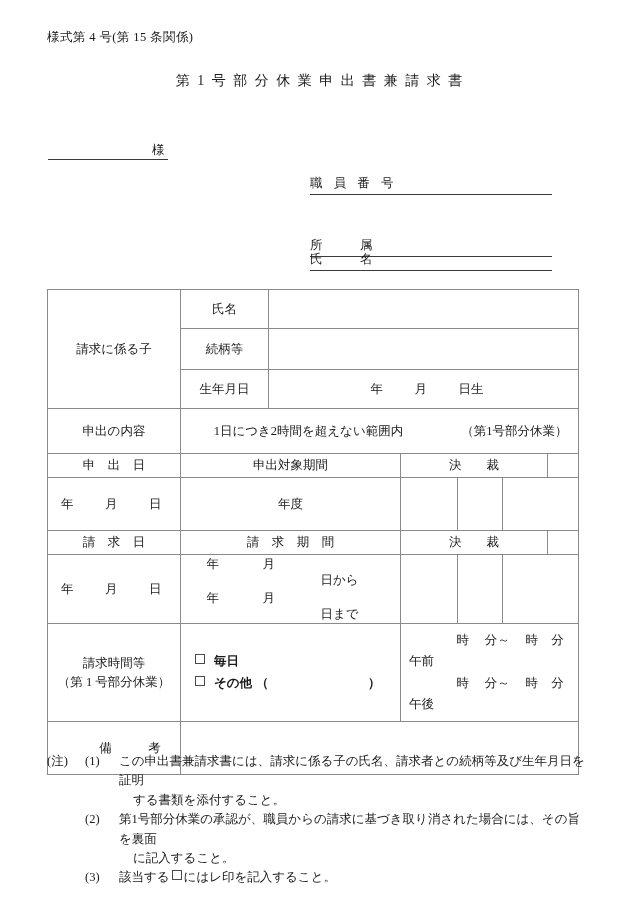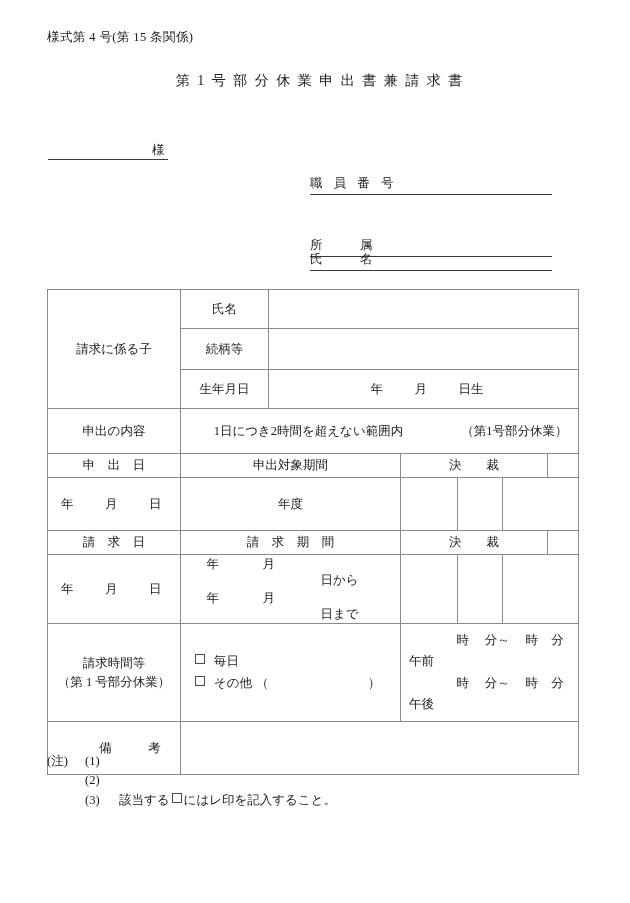--- a/index.html
+++ b/index.html
@@ -138,20 +138,21 @@
     justify-content: center;
     white-space: nowrap;
   }
   .period-line .y { display:inline-block; width: 56px; text-align: left; }
   .period-line .m { display:inline-block; width: 58px; text-align: left; }
   .period-line .d { display:inline-block; width: 54px; text-align: left; margin-top: 16px; }
 
   .chk-area {
     padding: 6px 0 6px 14px;
     text-align: left;
+    font-weight: bold;
   }
   .chk-line {
     white-space: nowrap;
     line-height: 1.7;
   }
   .chk-box {
     display: inline-block;
     width: 8px;
     height: 8px;
     border: 1px solid #4a4a4a;
@@ -391,24 +392,32 @@
         </td>
         <td colspan="6" class="h-bikou"></td>
       </tr>
     </tbody>
   </table>
 
   <div class="notes">
     <div class="note-row">
       <span class="note-marker">(注)</span>
       <span class="note-num">(1)</span>
+      <span class="note-text">
+        <span>この申出書兼請求書には、請求に係る子の氏名、請求者との続柄等及び生年月日を証明</span>
+        <span class="cont">する書類を添付すること。</span>
+      </span>
     </div>
     <div class="note-row">
       <span class="note-marker"></span>
       <span class="note-num">(2)</span>
+      <span class="note-text">
+        <span>第1号部分休業の承認が、職員からの請求に基づき取り消された場合には、その旨を裏面</span>
+        <span class="cont">に記入すること。</span>
+      </span>
     </div>
     <div class="note-row">
       <span class="note-marker"></span>
       <span class="note-num">(3)</span>
       <span class="note-text">
         <span>該当する</span><span class="inline-box"></span><span>にはレ印を記入すること。</span>
       </span>
     </div>
   </div>
 

